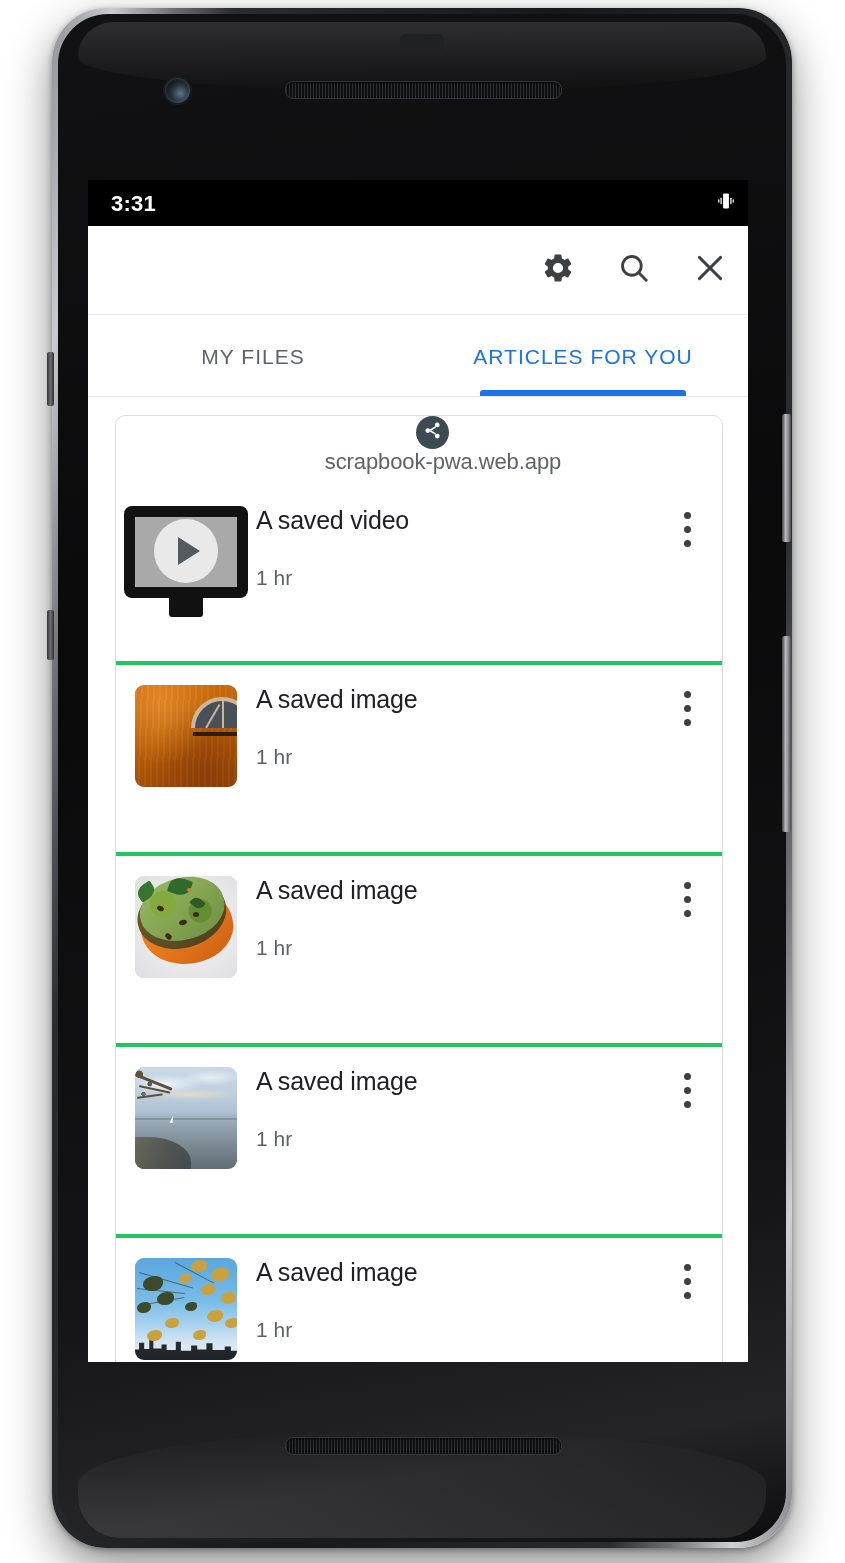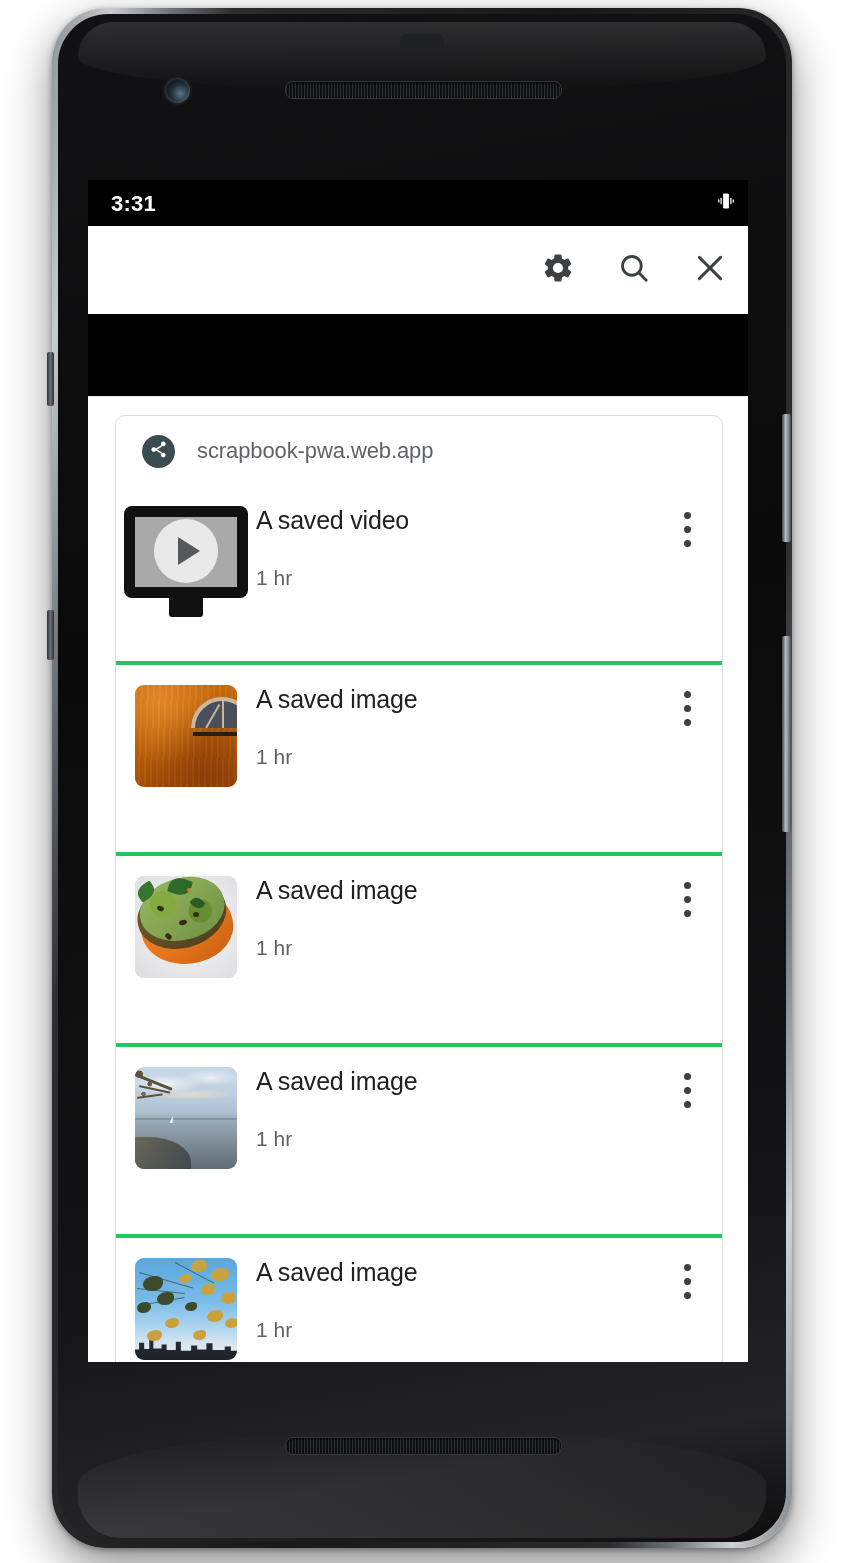--- a/index.html
+++ b/index.html
@@ -228,20 +228,21 @@
     border: 1px solid #dadce0;
     border-radius: 10px;
     overflow: hidden;
   }
 
   #card-site-header {
     display: flex;
     align-items: center;
     height: 70px;
     padding-left: 26px;
+    flex-direction: column;
   }
   #site-badge {
     width: 33px; height: 33px;
     border-radius: 50%;
     background: #3c4a52;
     display: flex;
     align-items: center;
     justify-content: center;
     flex: none;
   }
@@ -589,20 +590,29 @@
         <span>
           <svg width="34" height="34" viewBox="0 0 24 24" fill="none" stroke="#3c4043" stroke-width="2">
             <line x1="4.5" y1="4.5" x2="19.5" y2="19.5" stroke-linecap="round"></line>
             <line x1="19.5" y1="4.5" x2="4.5" y2="19.5" stroke-linecap="round"></line>
           </svg>
         </span>
       </div>
     </div>
   </div>
 
+  <div id="tab-bar">
+    <div class="tab tab-inactive">
+      <span class="tab-label">MY FILES</span>
+    </div>
+    <div class="tab tab-active">
+      <span class="tab-label">ARTICLES FOR YOU</span>
+      <div class="tab-indicator"></div>
+    </div>
+  </div>
 
   <div id="content-area">
     <div id="article-card">
 
       <div id="card-site-header">
         <div id="site-badge">
           <span>
             <svg width="19" height="19" viewBox="0 0 24 24" fill="#ffffff">
               <circle cx="18" cy="5" r="3"></circle>
               <circle cx="6" cy="12" r="3"></circle>

